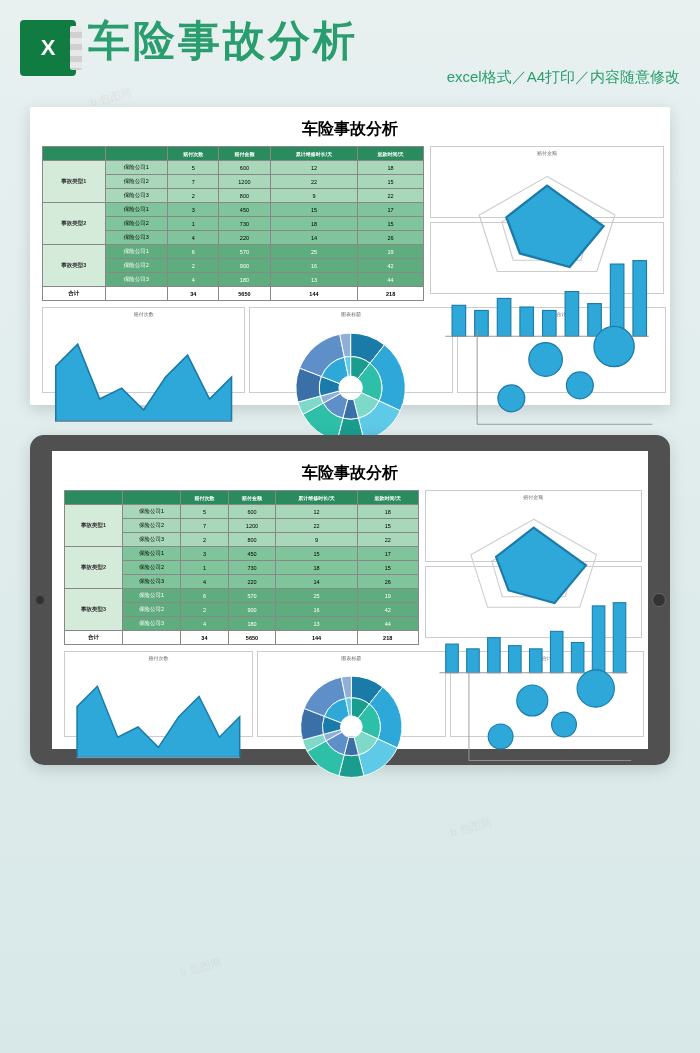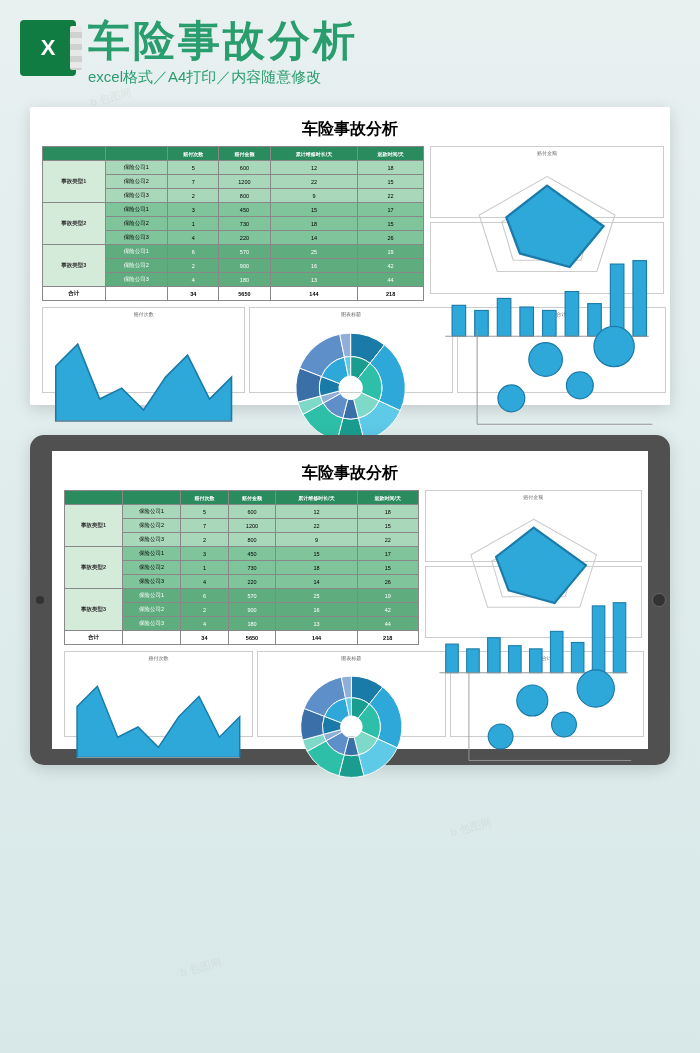--- a/index.html
+++ b/index.html
@@ -54,20 +54,21 @@
     font-size: 42px;
     font-weight: 600;
     color: #2a9d6f;
     letter-spacing: 3px;
     line-height: 1;
   }
   .header-subtitle {
     font-size: 15px;
     color: #2a9d6f;
     margin-top: 6px;
+    text-align: right;
   }
   .preview {
     background: white;
     margin: 10px 30px;
     padding: 12px;
     box-shadow: 0 4px 16px rgba(0,0,0,0.15);
     border-radius: 2px;
     position: relative;
   }
   .preview.tablet {

